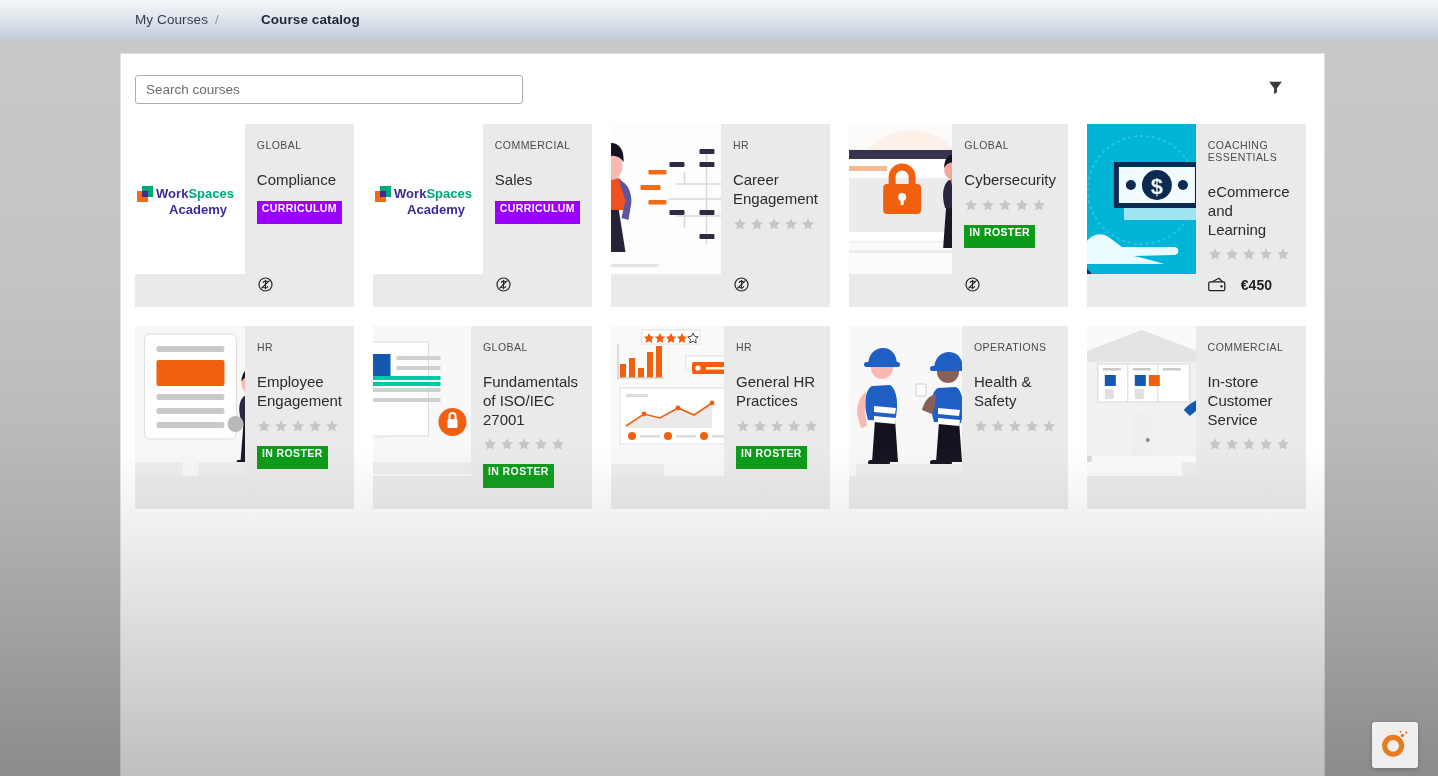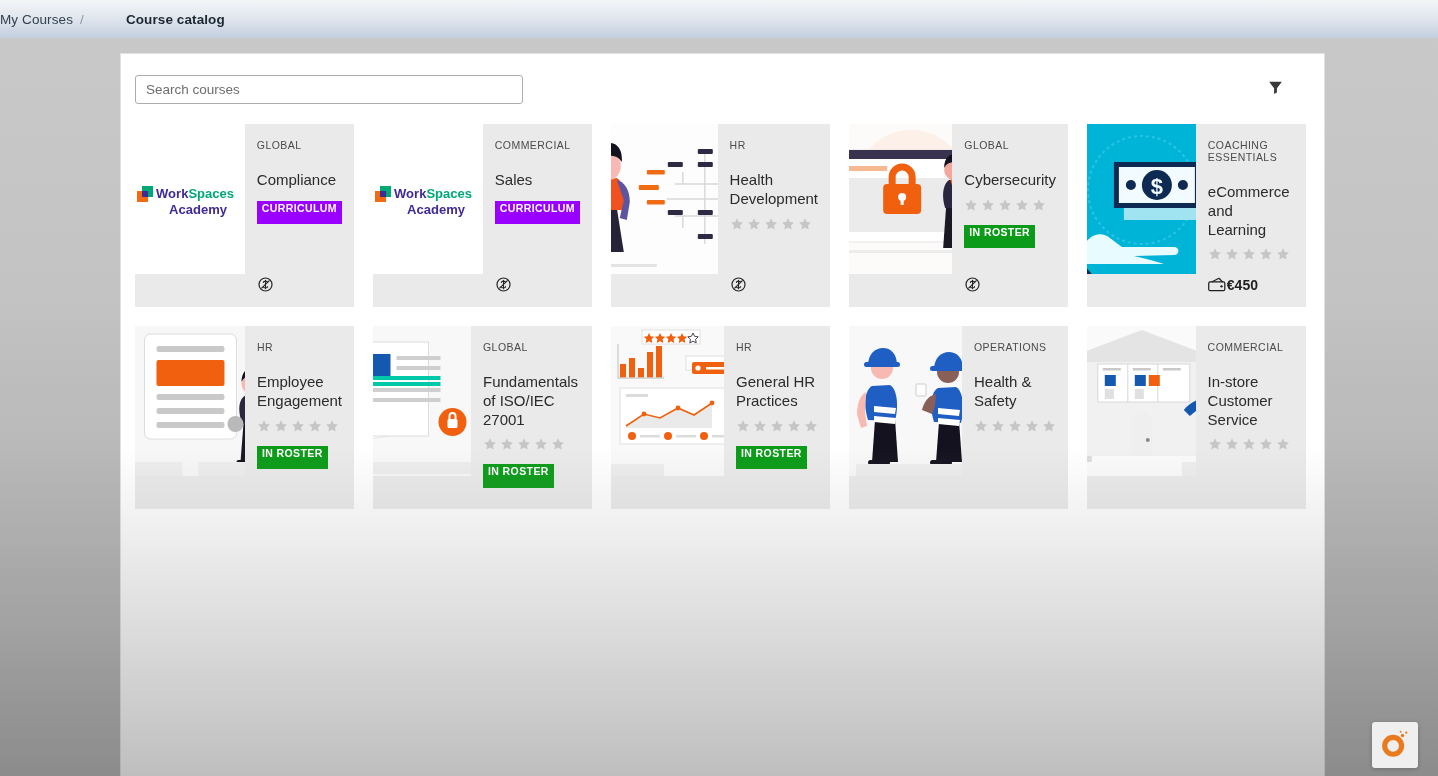--- a/index.html
+++ b/index.html
@@ -9,20 +9,21 @@
     background: linear-gradient(to bottom, #c9c9c9 0%, #c4c4c4 35%, #b3b3b3 70%, #9e9e9e 100%);
     position: relative;
   }
 
   
   .topbar {
     height: 38px;
     background: linear-gradient(to bottom, #f4f6f8 0%, #e4e9ef 40%, #c3cfdf 100%);
     display: flex;
     align-items: center;
+    padding-left: 135px;
     position: relative;
     z-index: 20;
   }
   .crumb { font-size: 13.5px; color: #33414f; letter-spacing: .1px; }
   .crumb.sep { color: #8d99a6; margin: 0 7px; }
   .crumb.current { font-weight: bold; color: #1c2733; margin-left: 35px; }
 
   
   .panel {
     position: absolute;
@@ -113,21 +114,21 @@
     letter-spacing: .4px;
     color: #ffffff;
     padding: 2px 5px 11px 5px;
     line-height: 1;
   }
   .badge.curriculum { background: #9900ff; }
   .badge.roster { background: #0b9b18; }
   .card-foot {
     position: absolute;
     left: 12px; bottom: 14px;
-    display: flex; align-items: center; gap: 0;
+    display: flex; align-items: center; gap: 14px;
   }
   .price { font-size: 14px; font-weight: bold; color: #1f1f1f; }
 
   
   .fade {
     position: absolute;
     left: 0; right: 0; bottom: 0;
     height: 330px;
     background: linear-gradient(to bottom, rgba(150,150,150,0) 0%, rgba(140,140,140,.30) 55%, rgba(120,120,120,.48) 100%);
     pointer-events: none;
@@ -241,21 +242,21 @@
       <path d="M62 56c8 2 13 10 13 22l-3 18-7-2 4-18z" fill="#5d55a0"></path>
       <path d="M45 54c-8 3-12 12-11 24l4 16 7-2-3-16z" fill="#5d55a0"></path>
       <ellipse cx="54" cy="42" rx="12" ry="14" fill="#f7b9b2"></ellipse>
       <path d="M42 40c-1-14 6-21 13-21s13 6 12 19c-3-5-8-7-13-6-6 1-10 4-12 8z" fill="#15121f"></path>
       <path d="M18 137l8-10 10 4-6 9z" fill="#f06b12"></path>
       <rect x="10" y="140" width="92" height="3" fill="#e3e3e3"></rect>
     </svg>
           </div>
           <div class="card-body">
             <div class="cat">HR</div>
-            <div class="title">Health Development</div>
+            <div class="title">Career Engagement</div>
             <div class="stars">
               <svg class="star" viewBox="0 0 24 24">
                 <path fill="#c6c6c6" d="M12 2l3.1 6.5 7 1-5 5 1.2 7L12 18.2 5.7 21.5 7 14.5l-5-5 7-1z"></path>
               </svg>
               <svg class="star" viewBox="0 0 24 24">
                 <path fill="#c6c6c6" d="M12 2l3.1 6.5 7 1-5 5 1.2 7L12 18.2 5.7 21.5 7 14.5l-5-5 7-1z"></path>
               </svg>
               <svg class="star" viewBox="0 0 24 24">
                 <path fill="#c6c6c6" d="M12 2l3.1 6.5 7 1-5 5 1.2 7L12 18.2 5.7 21.5 7 14.5l-5-5 7-1z"></path>
               </svg>

